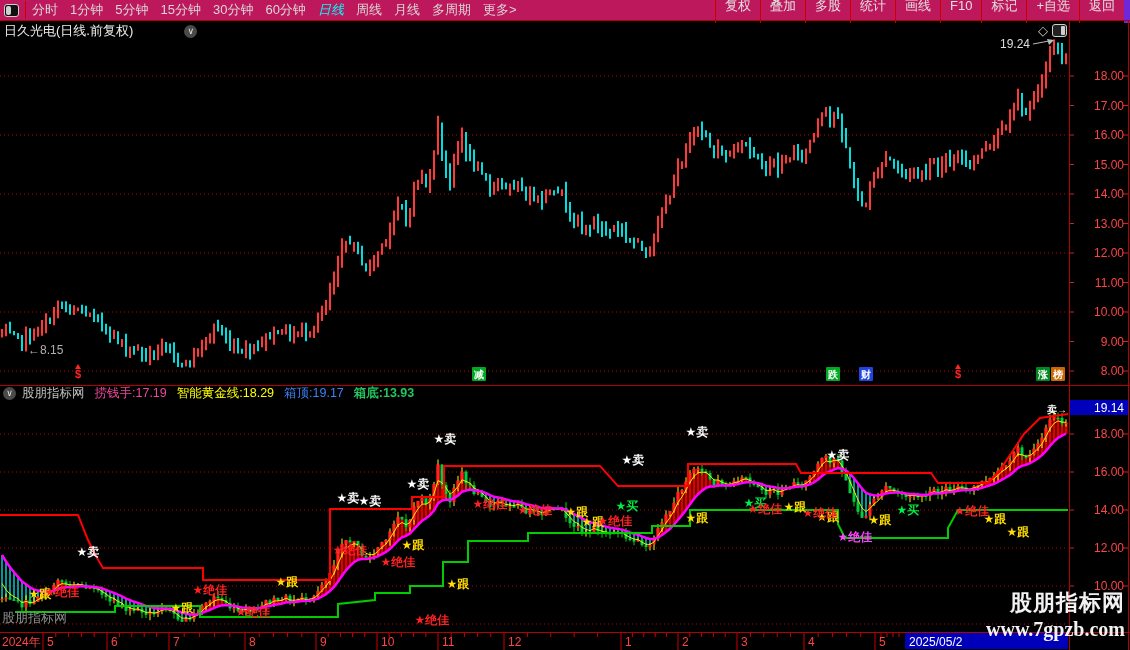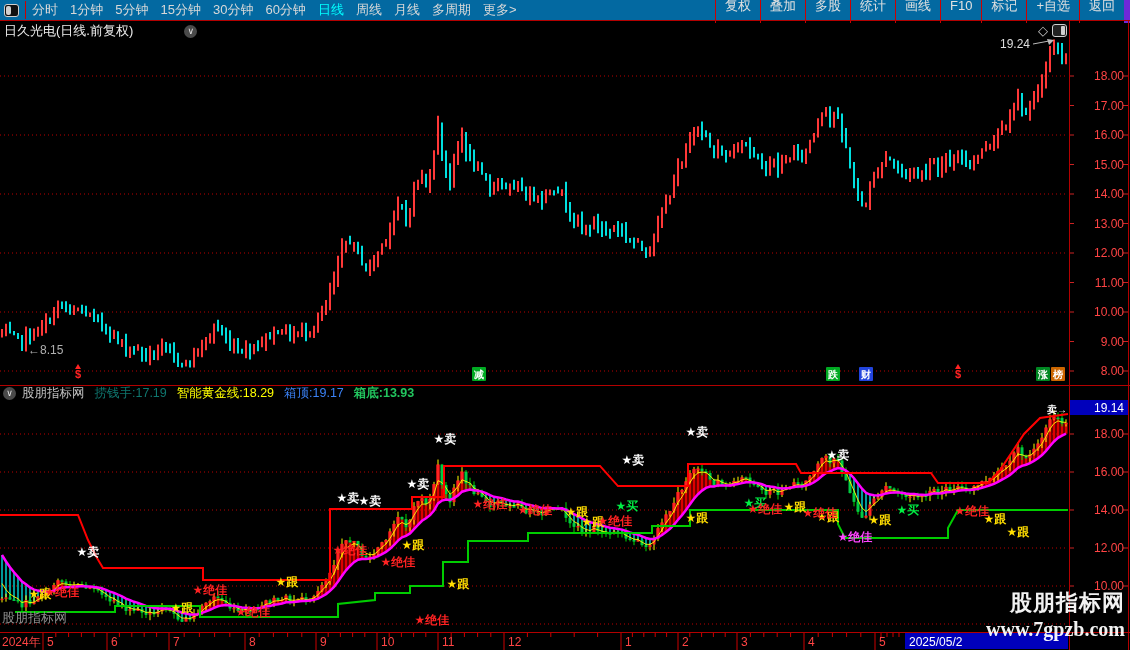--- a/index.html
+++ b/index.html
@@ -1,23 +1,23 @@
 <!DOCTYPE html>
 <html><head>
 <meta charset="utf-8">
 <style>
   html,body{margin:0;padding:0;background:#000;width:1130px;height:650px;overflow:hidden;
     font-family:"Liberation Sans","DejaVu Sans",sans-serif;}
   #stage{position:relative;width:1130px;height:650px;background:#000;}
   #chart-svg{position:absolute;left:0;top:0;z-index:1;}
   .ovl{position:absolute;z-index:3;}
   
-  #toolbar{left:0;top:0;width:1130px;height:20px;display:flex;align-items:center;background:#0369a1;}
+  #toolbar{left:0;top:0;width:1130px;height:20px;display:flex;align-items:center;background:#be185d;}
   #toolbar .titem{color:#d8d8d8;font-size:13px;margin:0 6px;white-space:nowrap;cursor:default;}
-  #toolbar .titem.active{color:#00ffff;}
+  #toolbar .titem.active{color:#00ffff;font-style:italic;}
   .winicon{width:13px;height:11px;border:1px solid #cfcfcf;border-radius:3px;margin:0 6px 0 4px;position:relative;background:#111;}
   .winicon::after{content:"";position:absolute;left:1px;top:1px;bottom:1px;width:5px;background:#cfcfcf;border-radius:2px;}
   .vsep{width:1px;height:18px;background:#cc0000;}
   #rbtns{margin-left:auto;display:flex;height:20px;align-items:center;}
   .rbtn{color:#e0e0e0;font-size:13px;padding:0 9px;height:26px;line-height:18px;border-left:1px solid #cc0000;white-space:nowrap;}
   .rbtn:last-child{border-right:6px solid #6d28d9;}
   
   .hline{position:absolute;left:0;width:1130px;height:1px;background:#b30000;z-index:4;}
   .vline{position:absolute;top:21px;width:1px;height:629px;background:#b30000;z-index:4;}
   
@@ -1332,21 +1332,21 @@
 
 <div class="hline" style="top:20px"></div>
 <div class="hline" style="top:385px"></div>
 <div class="hline" style="top:632px"></div>
 <div class="vline" style="left:1069px"></div>
 <div class="vline" style="left:1128px"></div>
 
 <div id="panelheader" class="ovl">
   <span class="chevcirc" style="margin-left:3px">∨</span>
   <span class="pname">股朋指标网</span>
-  <span class="fld" style="color: #0f766e;"><span>捞钱手:</span><span>17.19</span></span>
+  <span class="fld" style="color: #ec4899;"><span>捞钱手:</span><span>17.19</span></span>
   <span class="fld" style="color: rgb(255, 255, 0);"><span>智能黄金线:</span><span>18.29</span></span>
   <span class="fld" style="color: #3b82f6;"><span>箱顶:</span><span>19.17</span></span>
   <span class="fld" style="color: #22c55e; font-weight: bold;"><span>箱底:</span><span>13.93</span></span>
 </div>
 
 <div id="disclaimer" class="ovl">股朋指标网</div>
 
 <div id="watermark" class="ovl">
   <div id="wm1">股朋指标网</div>
   <div id="wm2">www.7gpzb.com</div>

